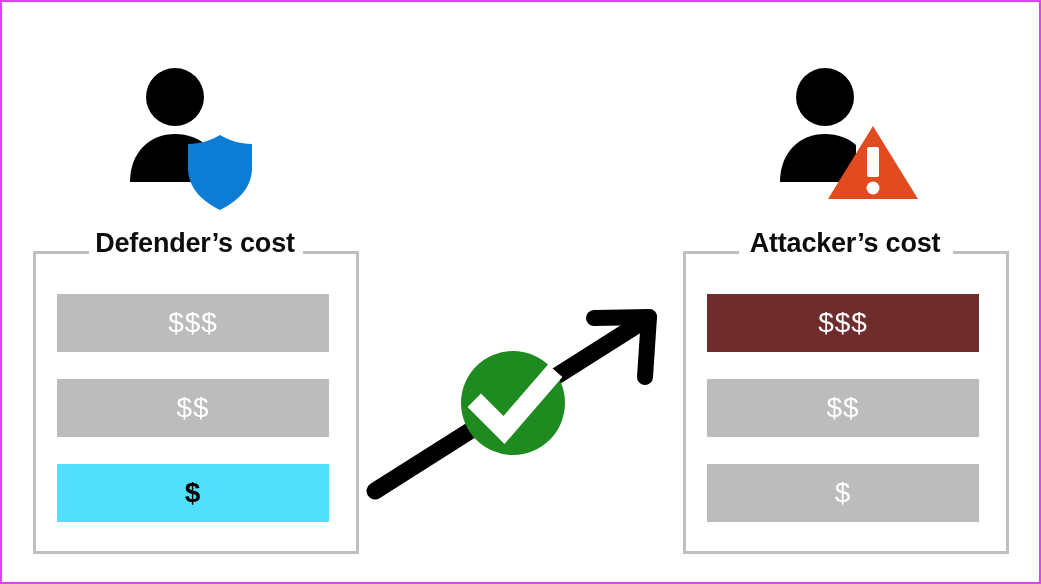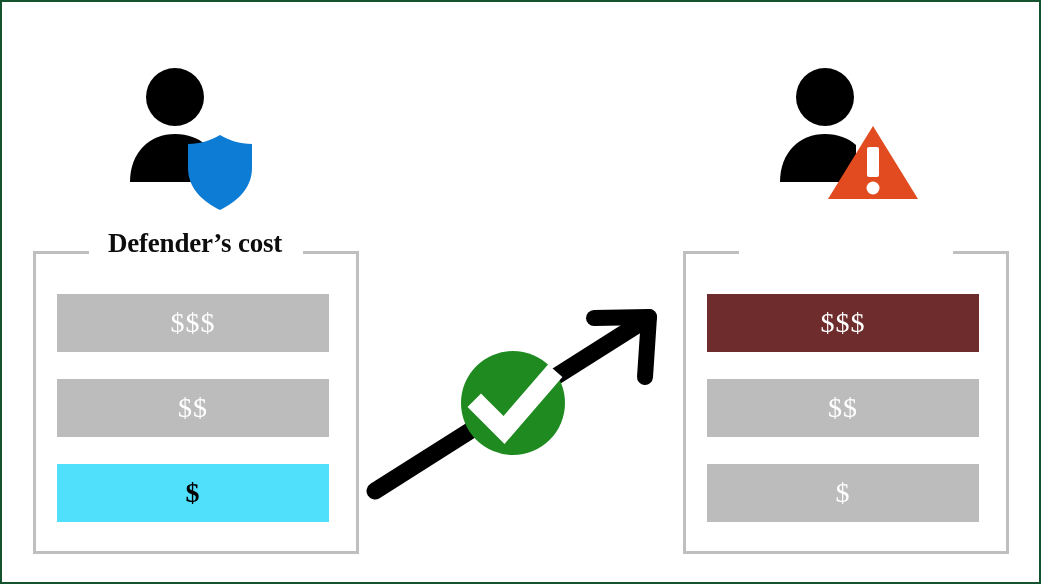--- a/index.html
+++ b/index.html
@@ -8,24 +8,23 @@
     background: #ffffff;
   }
   body {
     font-family: "Liberation Sans", sans-serif;
   }
   #canvas {
     position: relative;
     width: 1041px;
     height: 584px;
     background: #ffffff;
-    border: 2px solid #14532d;
+    border: 2px solid #d946ef;
     box-sizing: border-box;
     overflow: hidden;
-    font-family: Liberation Serif, serif;
   }
 
   
   .actor-icon {
     position: absolute;
     width: 150px;
     height: 150px;
   }
   .actor-icon svg { display: block; width: 100%; height: 100%; }
 
@@ -156,20 +155,21 @@
 
       <path d="M10 118 C10 88 30 70 55 70 C68 70 78 74 86 81
                L86 118 Z" fill="#000000"></path>
 
       <path d="M103 62 L148 135 L58 135 Z" fill="#E24A1F"></path>
       <rect x="97" y="83" width="12" height="30" rx="2" fill="#ffffff"></rect>
       <circle cx="103" cy="124" r="6.5" fill="#ffffff"></circle>
     </svg>
   </div>
 
+  <div class="column-label" id="attacker-label">Attacker’s cost</div>
 
   <div class="bracket" id="attacker-bracket">
     <div class="seg top-l"></div>
     <div class="seg top-r"></div>
     <div class="seg left"></div>
     <div class="seg right"></div>
     <div class="seg bottom"></div>
   </div>
 
   <div class="bars" id="attacker-bars">

